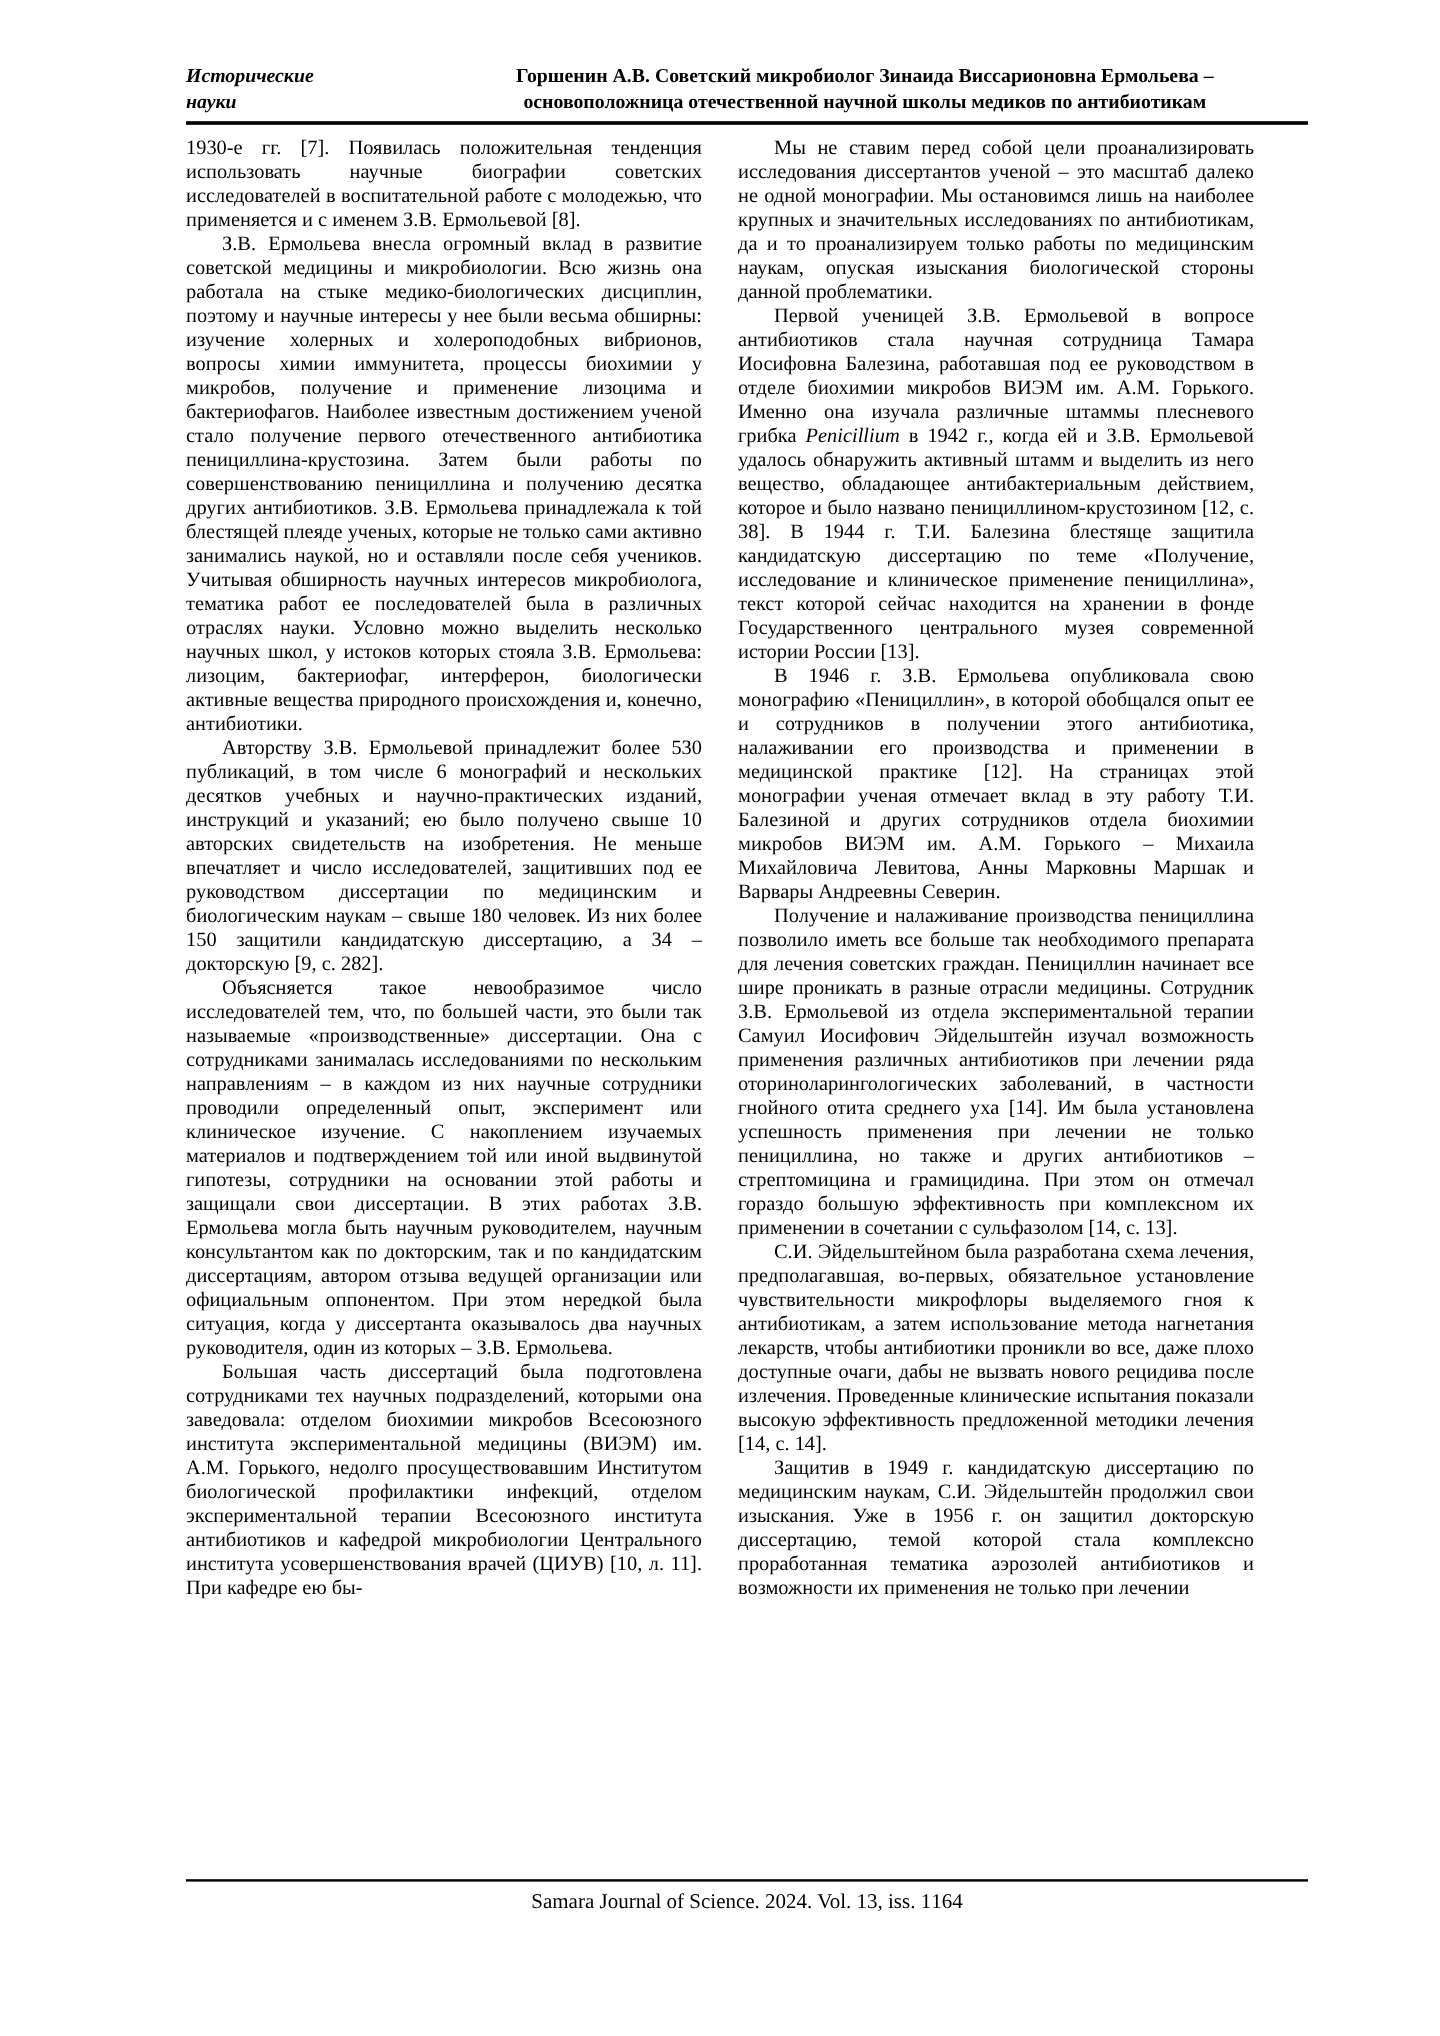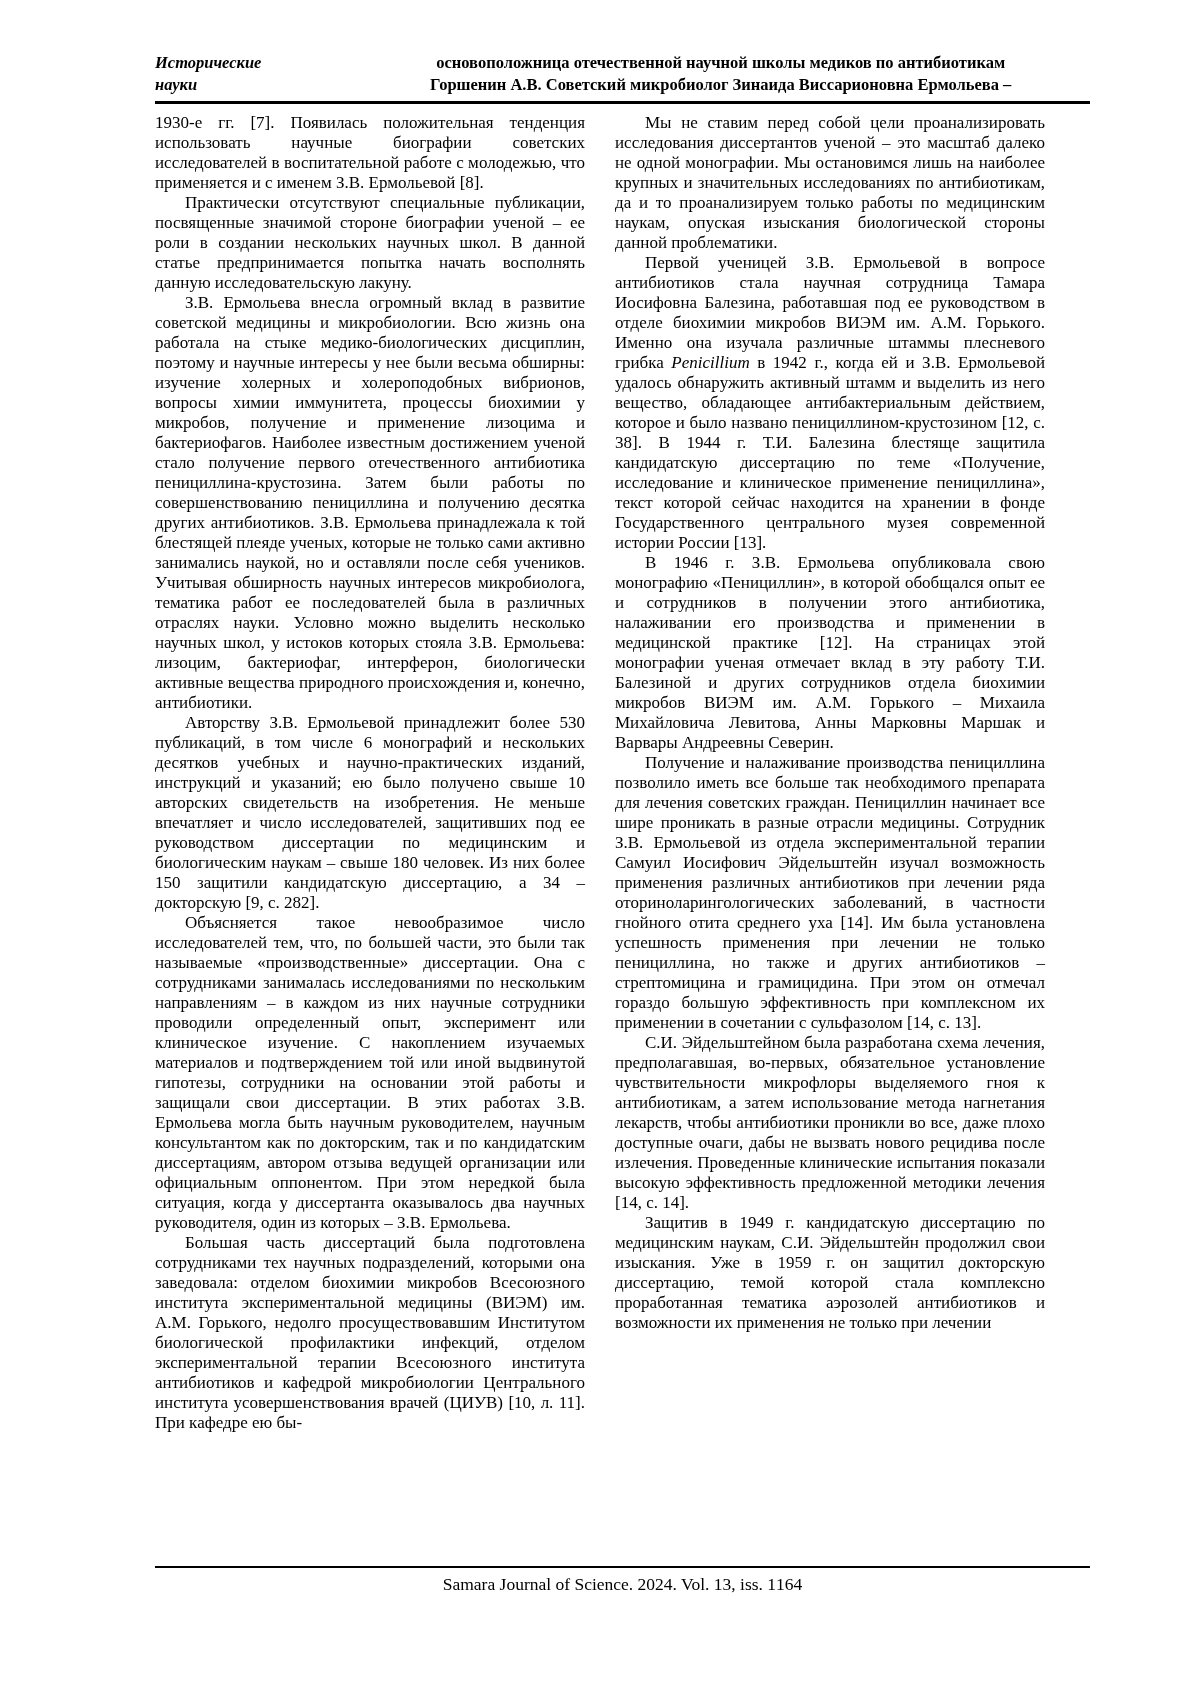--- a/index.html
+++ b/index.html
@@ -53,43 +53,42 @@
 </style>
 </head>
 <body>
 
 <div class="page">
 
   <div class="header">
     <div class="section-label">Исторические
 науки</div>
     <div class="title">
+      <div>Горшенин А.В. Советский микробиолог Зинаида Виссарионовна Ермольева –</div>
       <div>основоположница отечественной научной школы медиков по антибиотикам</div>
-      <div>Горшенин А.В. Советский микробиолог Зинаида Виссарионовна Ермольева –</div>
     </div>
   </div>
 
   <div class="rule"></div>
 
   <div class="columns">
     <div class="col">
         <p class="para"><span>1930-е гг. [7]. Появилась положительная тенденция использовать научные биографии советских исследователей в воспитательной работе с молодежью, что применяется и с именем З.В. Ермольевой [8].</span></p>
-        <p class="para indent"><span>Практически отсутствуют специальные публикации, посвященные значимой стороне биографии ученой – ее роли в создании нескольких научных школ. В данной статье предпринимается попытка начать восполнять данную исследовательскую лакуну.</span></p>
         <p class="para indent"><span>З.В. Ермольева внесла огромный вклад в развитие советской медицины и микробиологии. Всю жизнь она работала на стыке медико-биологических дисциплин, поэтому и научные интересы у нее были весьма обширны: изучение холерных и холероподобных вибрионов, вопросы химии иммунитета, процессы биохимии у микробов, получение и применение лизоцима и бактериофагов. Наиболее известным достижением ученой стало получение первого отечественного антибиотика пенициллина-крустозина. Затем были работы по совершенствованию пенициллина и получению десятка других антибиотиков. З.В. Ермольева принадлежала к той блестящей плеяде ученых, которые не только сами активно занимались наукой, но и оставляли после себя учеников. Учитывая обширность научных интересов микробиолога, тематика работ ее последователей была в различных отраслях науки. Условно можно выделить несколько научных школ, у истоков которых стояла З.В. Ермольева: лизоцим, бактериофаг, интерферон, биологически активные вещества природного происхождения и, конечно, антибиотики.</span></p>
         <p class="para indent"><span>Авторству З.В. Ермольевой принадлежит более 530 публикаций, в том числе 6 монографий и нескольких десятков учебных и научно-практических изданий, инструкций и указаний; ею было получено свыше 10 авторских свидетельств на изобретения. Не меньше впечатляет и число исследователей, защитивших под ее руководством диссертации по медицинским и биологическим наукам – свыше 180 человек. Из них более 150 защитили кандидатскую диссертацию, а 34 – докторскую [9, с. 282].</span></p>
         <p class="para indent"><span>Объясняется такое невообразимое число исследователей тем, что, по большей части, это были так называемые «производственные» диссертации. Она с сотрудниками занималась исследованиями по нескольким направлениям – в каждом из них научные сотрудники проводили определенный опыт, эксперимент или клиническое изучение. С накоплением изучаемых материалов и подтверждением той или иной выдвинутой гипотезы, сотрудники на основании этой работы и защищали свои диссертации. В этих работах З.В. Ермольева могла быть научным руководителем, научным консультантом как по докторским, так и по кандидатским диссертациям, автором отзыва ведущей организации или официальным оппонентом. При этом нередкой была ситуация, когда у диссертанта оказывалось два научных руководителя, один из которых – З.В. Ермольева.</span></p>
         <p class="para indent"><span>Большая часть диссертаций была подготовлена сотрудниками тех научных подразделений, которыми она заведовала: отделом биохимии микробов Всесоюзного института экспериментальной медицины (ВИЭМ) им. А.М. Горького, недолго просуществовавшим Институтом биологической профилактики инфекций, отделом экспериментальной терапии Всесоюзного института антибиотиков и кафедрой микробиологии Центрального института усовершенствования врачей (ЦИУВ) [10, л. 11]. При кафедре ею бы-</span></p>
       </div>
     <div class="col">
         <p class="para indent"><span>Мы не ставим перед собой цели проанализировать исследования диссертантов ученой – это масштаб далеко не одной монографии. Мы остановимся лишь на наиболее крупных и значительных исследованиях по антибиотикам, да и то проанализируем только работы по медицинским наукам, опуская изыскания биологической стороны данной проблематики.</span></p>
         <p class="para indent"><span>Первой ученицей З.В. Ермольевой в вопросе антибиотиков стала научная сотрудница Тамара Иосифовна Балезина, работавшая под ее руководством в отделе биохимии микробов ВИЭМ им. А.М. Горького. Именно она изучала различные штаммы плесневого грибка </span><em>Penicillium</em><span> в 1942 г., когда ей и З.В. Ермольевой удалось обнаружить активный штамм и выделить из него вещество, обладающее антибактериальным действием, которое и было названо пенициллином-крустозином [12, с. 38]. В 1944 г. Т.И. Балезина блестяще защитила кандидатскую диссертацию по теме «Получение, исследование и клиническое применение пенициллина», текст которой сейчас находится на хранении в фонде Государственного центрального музея современной истории России [13].</span></p>
         <p class="para indent"><span>В 1946 г. З.В. Ермольева опубликовала свою монографию «Пенициллин», в которой обобщался опыт ее и сотрудников в получении этого антибиотика, налаживании его производства и применении в медицинской практике [12]. На страницах этой монографии ученая отмечает вклад в эту работу Т.И. Балезиной и других сотрудников отдела биохимии микробов ВИЭМ им. А.М. Горького – Михаила Михайловича Левитова, Анны Марковны Маршак и Варвары Андреевны Северин.</span></p>
         <p class="para indent"><span>Получение и налаживание производства пенициллина позволило иметь все больше так необходимого препарата для лечения советских граждан. Пенициллин начинает все шире проникать в разные отрасли медицины. Сотрудник З.В. Ермольевой из отдела экспериментальной терапии Самуил Иосифович Эйдельштейн изучал возможность применения различных антибиотиков при лечении ряда оториноларингологических заболеваний, в частности гнойного отита среднего уха [14]. Им была установлена успешность применения при лечении не только пенициллина, но также и других антибиотиков – стрептомицина и грамицидина. При этом он отмечал гораздо большую эффективность при комплексном их применении в сочетании с сульфазолом [14, с. 13].</span></p>
         <p class="para indent"><span>С.И. Эйдельштейном была разработана схема лечения, предполагавшая, во-первых, обязательное установление чувствительности микрофлоры выделяемого гноя к антибиотикам, а затем использование метода нагнетания лекарств, чтобы антибиотики проникли во все, даже плохо доступные очаги, дабы не вызвать нового рецидива после излечения. Проведенные клинические испытания показали высокую эффективность предложенной методики лечения [14, с. 14].</span></p>
-        <p class="para indent"><span>Защитив в 1949 г. кандидатскую диссертацию по медицинским наукам, С.И. Эйдельштейн продолжил свои изыскания. Уже в 1959 г. он защитил докторскую диссертацию, темой которой стала комплексно проработанная тематика аэрозолей антибиотиков и возможности их применения не только при лечении</span></p>
+        <p class="para indent"><span>Защитив в 1949 г. кандидатскую диссертацию по медицинским наукам, С.И. Эйдельштейн продолжил свои изыскания. Уже в 1956 г. он защитил докторскую диссертацию, темой которой стала комплексно проработанная тематика аэрозолей антибиотиков и возможности их применения не только при лечении</span></p>
       </div>
   </div>
 
   <div class="footer">
     <div class="footer-rule"></div>
     <div class="footer-row">
       <span>Samara Journal of Science. 2024. Vol. 13, iss. 1</span>
       <span>164</span>
     </div>
   </div>

